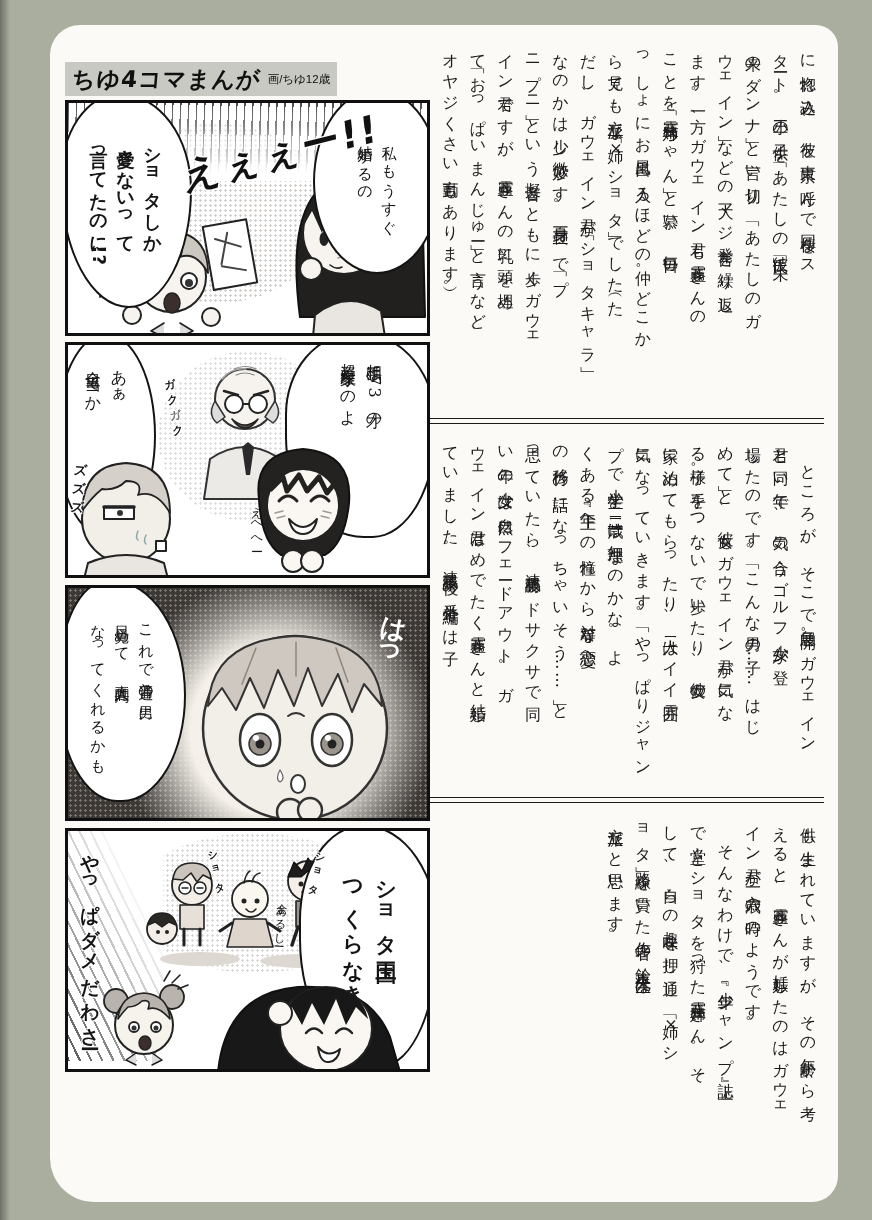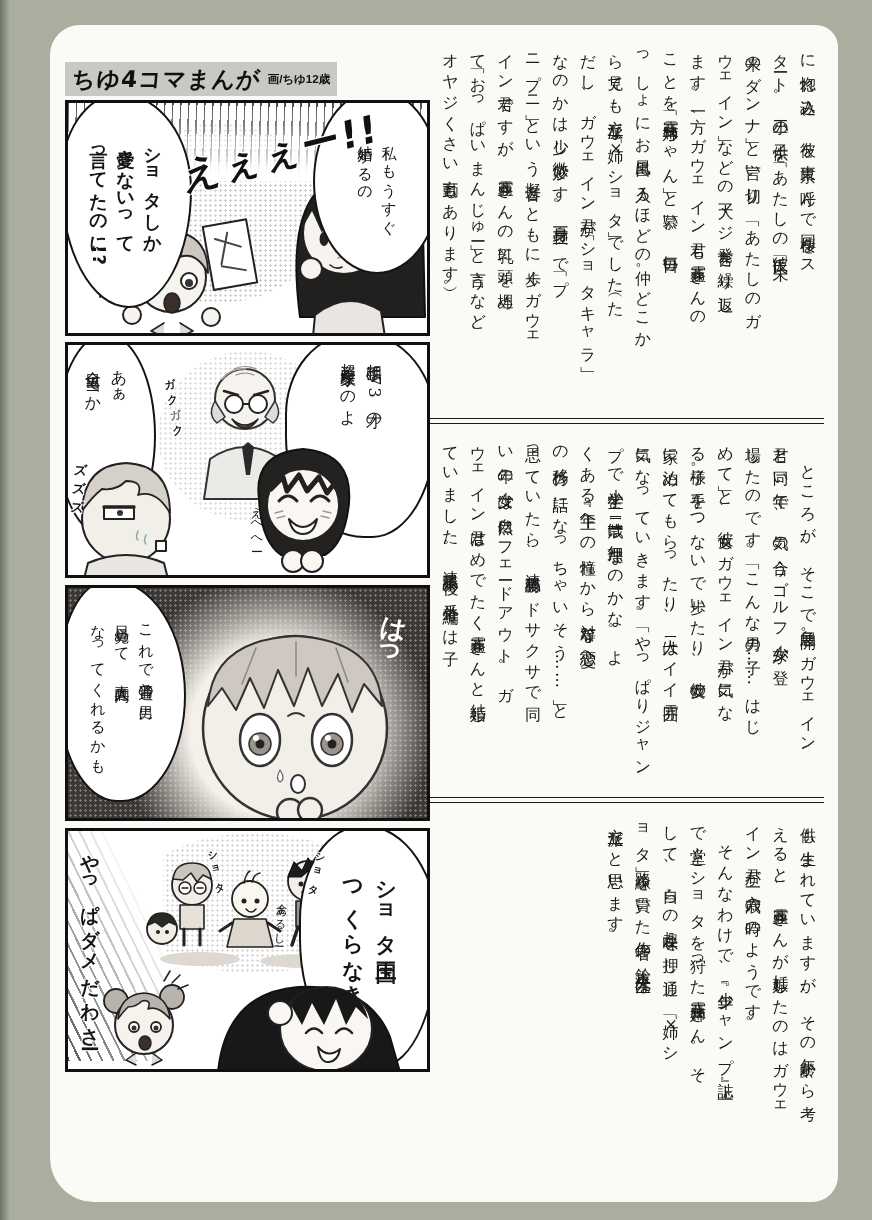--- a/index.html
+++ b/index.html
@@ -7,21 +7,21 @@
   .scan-edge{position:absolute;left:0;top:0;width:10px;height:1220px;
     background:linear-gradient(90deg,rgba(60,66,56,.55),rgba(60,66,56,0));}
   .page{position:absolute;left:50px;top:25px;width:788px;height:1177px;
     background:#fbfaf7;border-radius:30px 22px 26px 44px;}
   
   .banner{position:absolute;left:15px;top:37px;width:272px;height:34px;
     background:#c7c9c2;display:flex;align-items:center;justify-content:center;
     gap:7px;color:#101010;}
   .banner-title{font-weight:800;font-size:23px;transform:skewX(-5deg);
     font-family:"DejaVu Sans","Liberation Sans",sans-serif;letter-spacing:1px;}
-  .banner-credit{font-size:11.5px;font-weight:700;}
+  .banner-credit{font-size:11.5px;font-weight:400;}
   
   .panel{position:absolute;left:15px;width:365px;background:#fff;
     border:3px solid #101010;box-sizing:border-box;overflow:hidden;}
   #panel1{top:75px;height:236px}
   #panel2{top:317px;height:236px}
   #panel3{top:560px;height:236px}
   #panel4{top:803px;height:244px}
   .vtext{writing-mode:vertical-rl;text-orientation:mixed;white-space:pre-line;
     color:#151515;}
   .bubble{position:absolute;background:#fff;border:2.5px solid #141414;

